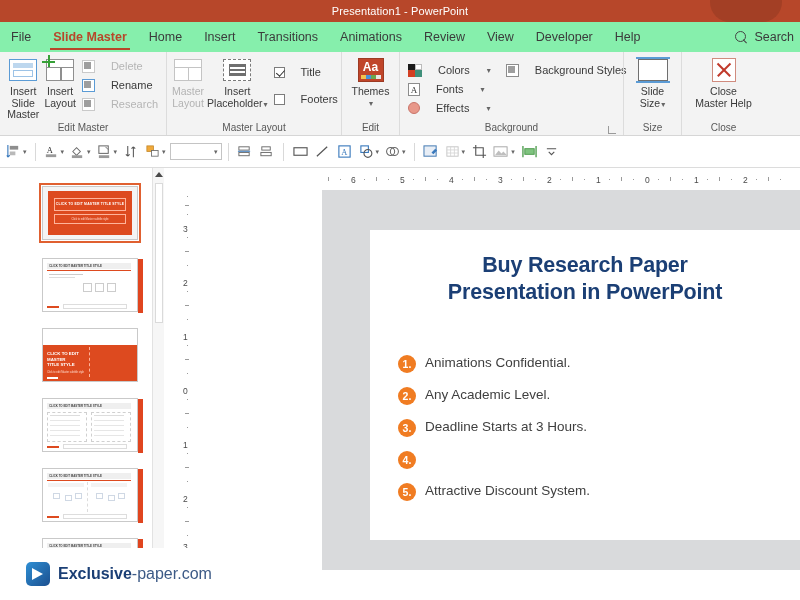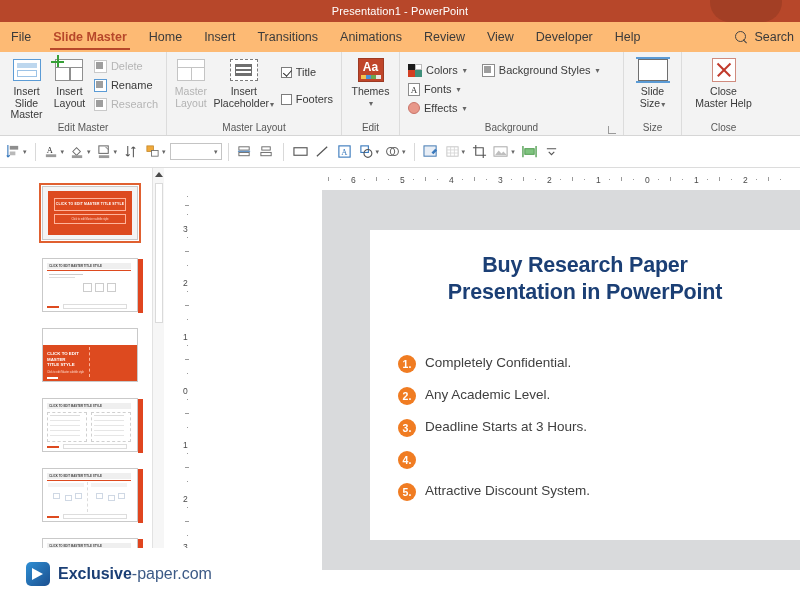--- a/index.html
+++ b/index.html
@@ -20,21 +20,21 @@
   }
   .titlebar-blob {
     position:absolute; right:18px; top:-18px; width:72px; height:40px;
     background:#a33f25; border-radius:20px;
   }
   .title-text { position:relative; z-index:2; letter-spacing:.1px; }
 
   
   .tabstrip {
     position:absolute; left:0; top:22px; width:800px; height:30px;
-    background:#fdba74; display:flex; align-items:center;
+    background:#86efac; display:flex; align-items:center;
     border-bottom:0; font-size:12.5px; color:#3b3b3b;
   }
   .tab { padding:0 11px; height:30px; line-height:30px; position:relative; white-space:nowrap; }
   .tab.active { color:#b7472a; font-weight:bold; }
   .tab.active::after {
     content:""; position:absolute; left:8px; right:8px; bottom:2px;
     height:2.5px; background:#b7472a;
   }
   .search-zone {
     position:absolute; right:6px; top:0; height:30px;
@@ -71,21 +71,21 @@
   .bigbtn {
     width:56px; display:flex; flex-direction:column; align-items:center;
     font-size:10.5px; color:#3a3a3a; text-align:center; line-height:11.5px;
     padding-top:2px; cursor:default;
   }
   .bigbtn.dim { color:#b3b3b3; }
   .bigbtn .glyph { height:28px; display:flex; align-items:center; justify-content:center; margin-bottom:2px; }
 
   .smallcol { display:flex; flex-direction:column; gap:1px; padding-top:3px; }
   .smallbtn {
-    display:flex; align-items:center; gap:4px; font-size:11px; color:#3a3a3a;
+    display:flex; align-items:center; gap:16px; font-size:11px; color:#3a3a3a;
     height:18px; padding:0 3px; white-space:nowrap;
   }
   .smallbtn.dim { color:#b5b5b5; }
   .caret { font-size:8px; color:#666; margin-left:1px; }
 
   .chk { width:11px; height:11px; border:1px solid #7c7c7c; background:#fff;
          display:inline-block; position:relative; flex:0 0 auto; }
   .chk.on::after {
     content:""; position:absolute; left:3px; top:0px; width:3.5px; height:7px;
     border:solid #2a2a2a; border-width:0 1.4px 1.4px 0; transform:rotate(42deg);
@@ -746,21 +746,21 @@
 
   <div class="slide">
     <div class="slide-title">
       <div>Buy Research Paper</div>
       <div>Presentation in PowerPoint</div>
     </div>
 
     <div class="bullets">
       <div class="bullet">
         <span class="bnum">1.</span>
-        <span class="btxt">Completely Confidential.</span>
+        <span class="btxt">Animations Confidential.</span>
       </div>
       <div class="bullet">
         <span class="bnum">2.</span>
         <span class="btxt">Any Academic Level.</span>
       </div>
       <div class="bullet">
         <span class="bnum">3.</span>
         <span class="btxt">Deadline Starts at 3 Hours.</span>
       </div>
       <div class="bullet">

